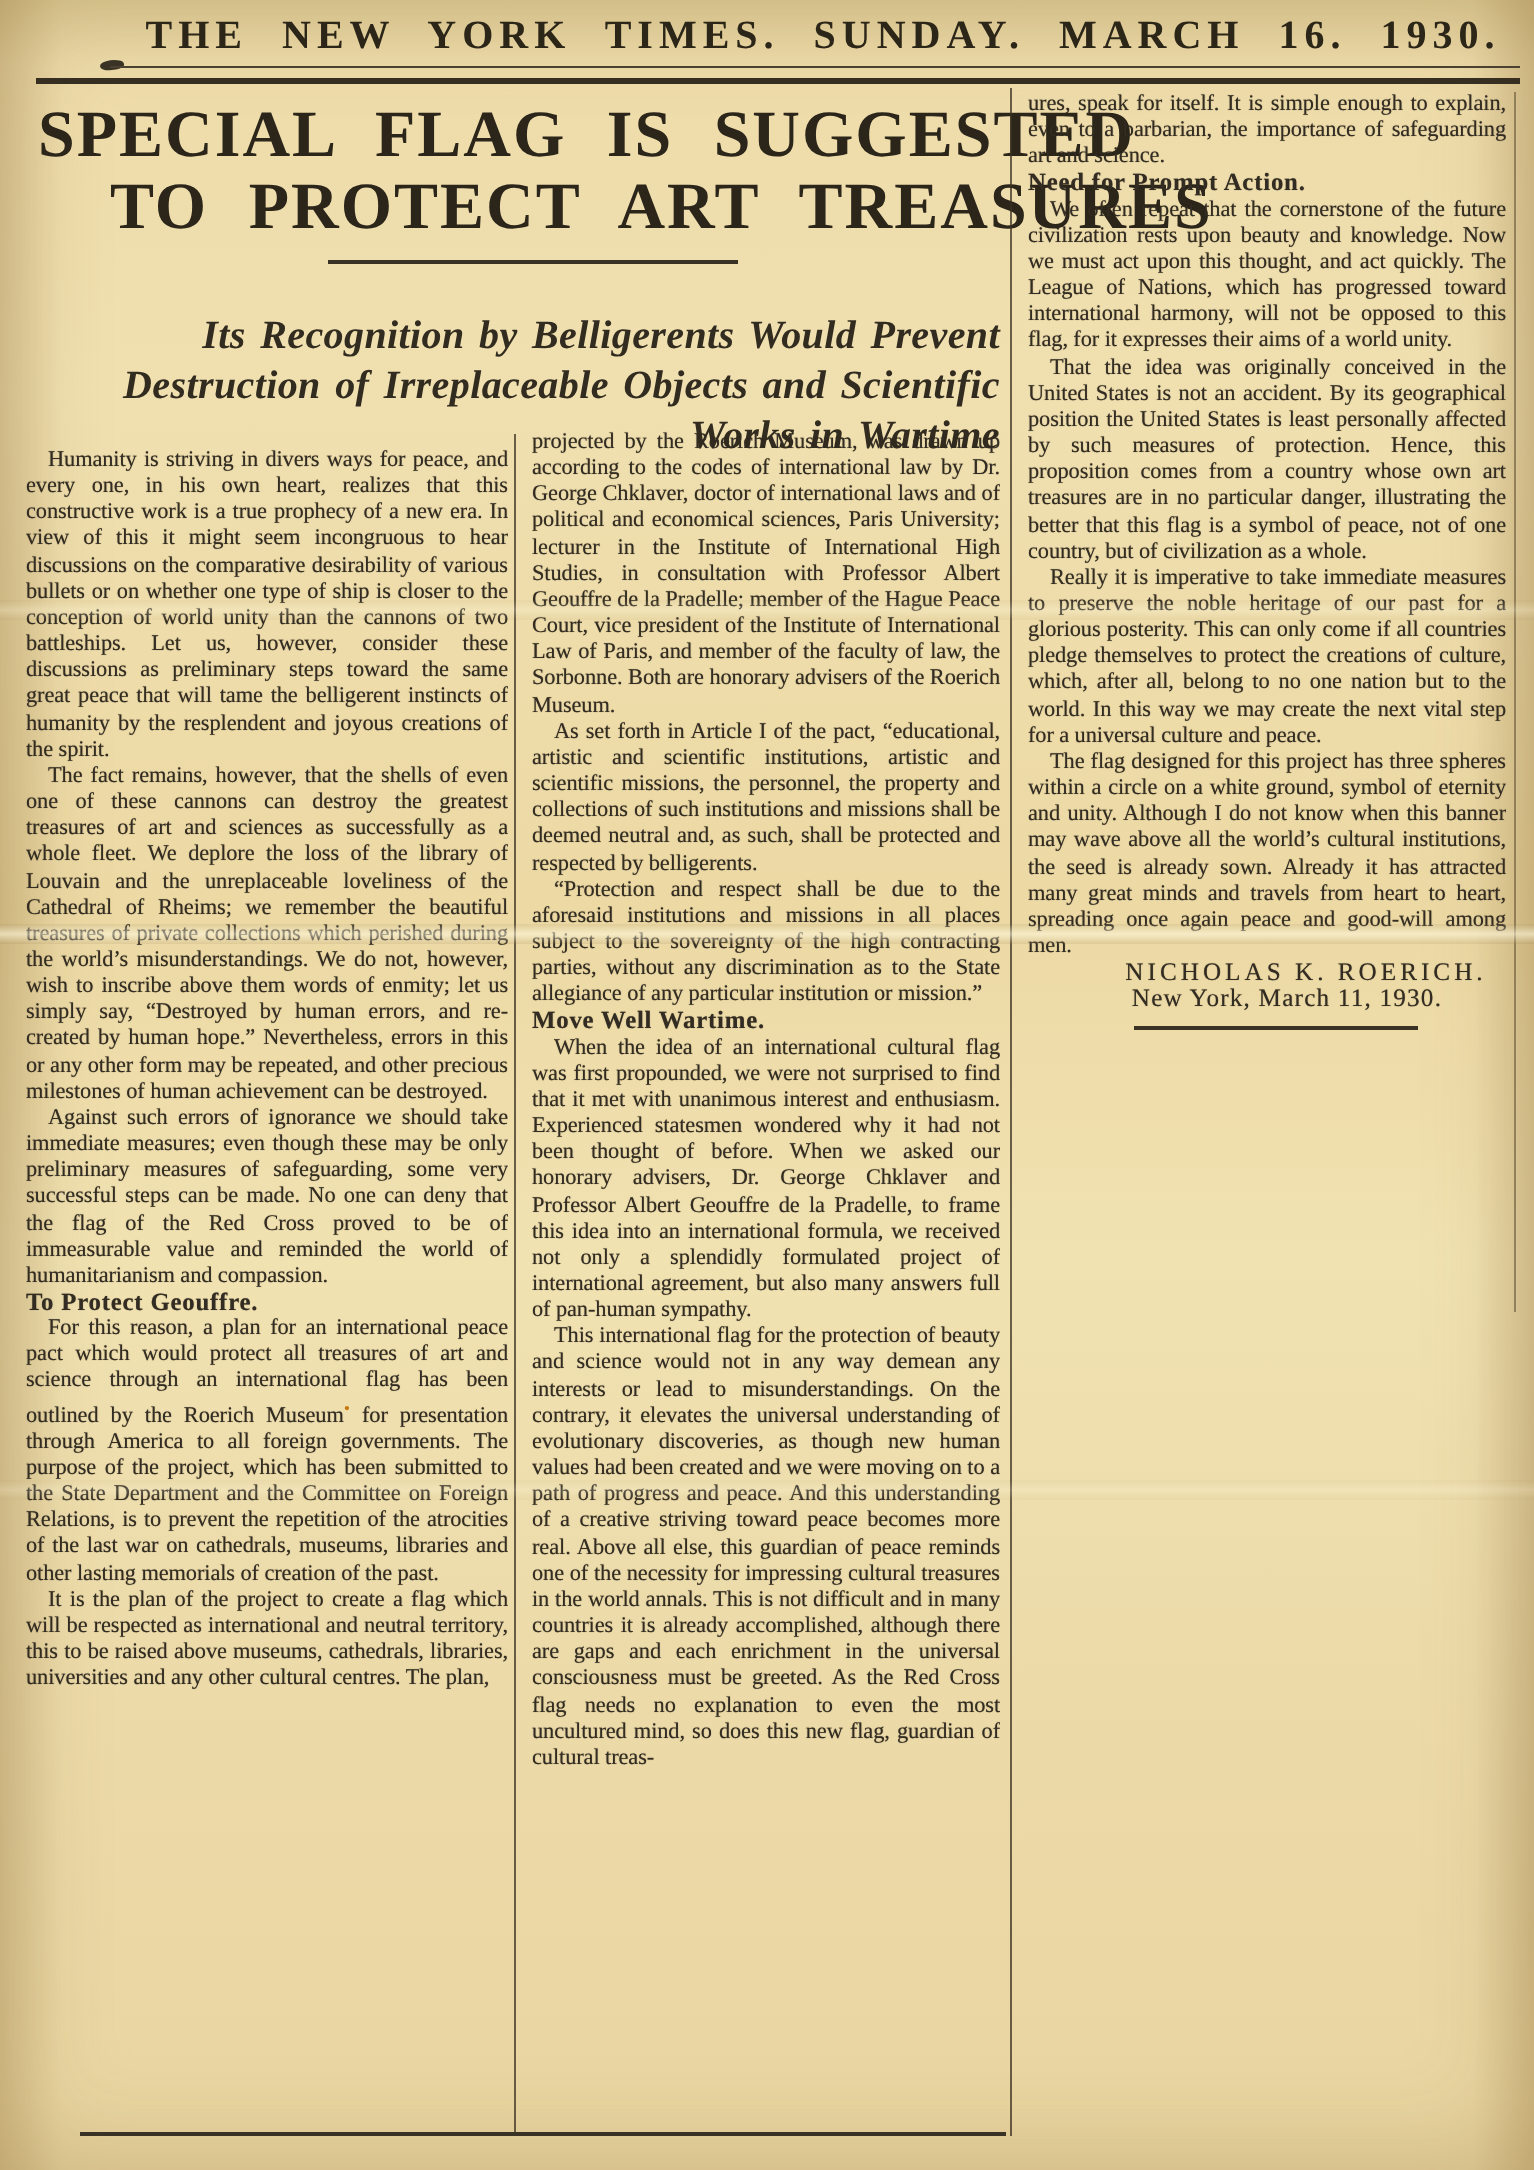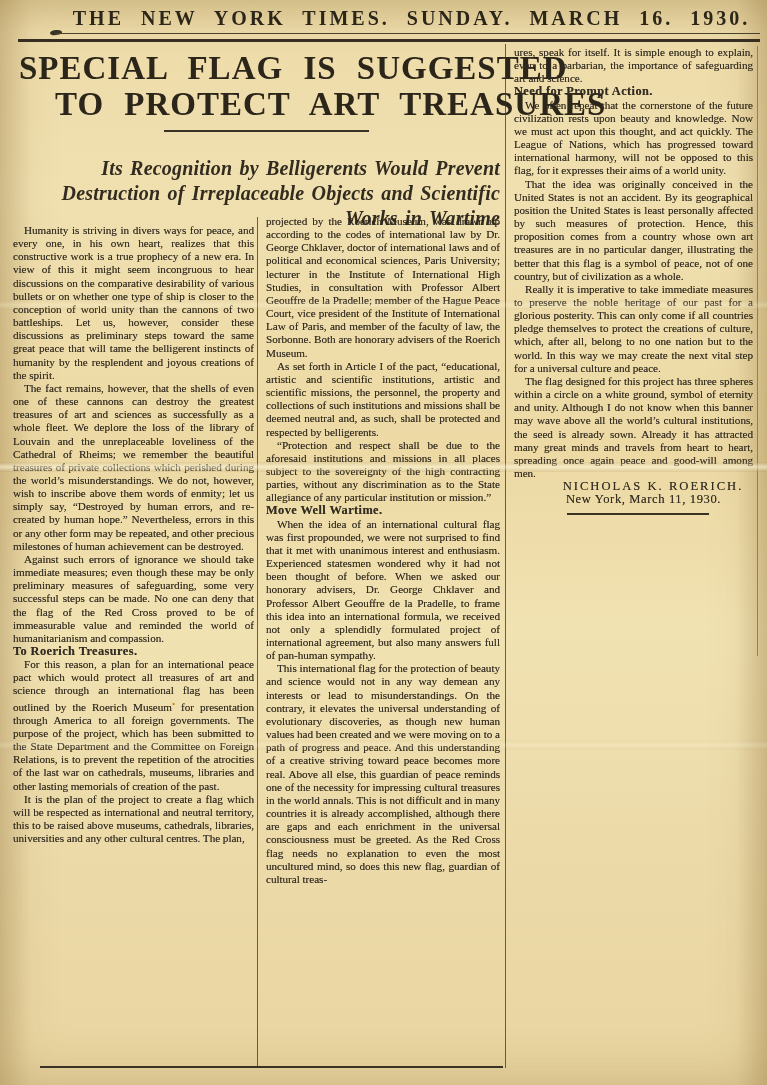--- a/index.html
+++ b/index.html
@@ -89,21 +89,21 @@
     <div class="hl hl1">SPECIAL FLAG IS SUGGESTED</div>
     <div class="hl hl2">TO PROTECT ART TREASURES</div>
     <div class="hl-rule"></div>
     <div class="subhead">Its Recognition by Belligerents Would Prevent Destruction of Irreplaceable Objects and Scientific Works in Wartime</div>
   </div>
 
   <div class="col col1">
     <p>Humanity is striving in divers ways for peace, and every one, in his own heart, realizes that this constructive work is a true prophecy of a new era. In view of this it might seem incongruous to hear discussions on the comparative desirability of various bullets or on whether one type of ship is closer to the conception of world unity than the cannons of two battleships. Let us, however, consider these discussions as preliminary steps toward the same great peace that will tame the belligerent instincts of humanity by the resplendent and joyous creations of the spirit.</p>
     <p>The fact remains, however, that the shells of even one of these cannons can destroy the greatest treasures of art and sciences as successfully as a whole fleet. We deplore the loss of the library of Louvain and the unreplaceable loveliness of the Cathedral of Rheims; we remember the beautiful treasures of private collections which perished during the world’s misunderstandings. We do not, however, wish to inscribe above them words of enmity; let us simply say, “Destroyed by human errors, and re-created by human hope.” Nevertheless, errors in this or any other form may be repeated, and other precious milestones of human achievement can be destroyed.</p>
     <p>Against such errors of ignorance we should take immediate measures; even though these may be only preliminary measures of safeguarding, some very successful steps can be made. No one can deny that the flag of the Red Cross proved to be of immeasurable value and reminded the world of humanitarianism and compassion.</p>
-    <p class="bodyhead">To Roerich Treasures.</p>
+    <p class="bodyhead">To Protect Geouffre.</p>
     <p><span>For this reason, a plan for an international peace pact which would protect all treasures of art and science through an international flag has been outlined by the Roerich Museum</span><span class="marker">•</span><span> for presentation through America to all foreign governments. The purpose of the project, which has been submitted to the State Department and the Committee on Foreign Relations, is to prevent the repetition of the atrocities of the last war on cathedrals, museums, libraries and other lasting memorials of creation of the past.</span></p>
     <p>It is the plan of the project to create a flag which will be respected as international and neutral territory, this to be raised above museums, cathedrals, libraries, universities and any other cultural centres. The plan,</p>
   </div>
 
   <div class="col col2">
     <p class="noindent">projected by the Roerich Museum, was drawn up according to the codes of international law by Dr. George Chklaver, doctor of international laws and of political and economical sciences, Paris University; lecturer in the Institute of International High Studies, in consultation with Professor Albert Geouffre de la Pradelle; member of the Hague Peace Court, vice president of the Institute of International Law of Paris, and member of the faculty of law, the Sorbonne. Both are honorary advisers of the Roerich Museum.</p>
     <p>As set forth in Article I of the pact, “educational, artistic and scientific institutions, artistic and scientific missions, the personnel, the property and collections of such institutions and missions shall be deemed neutral and, as such, shall be protected and respected by belligerents.</p>
     <p>“Protection and respect shall be due to the aforesaid institutions and missions in all places subject to the sovereignty of the high contracting parties, without any discrimination as to the State allegiance of any particular institution or mission.”</p>
     <p class="bodyhead">Move Well Wartime.</p>
     <p>When the idea of an international cultural flag was first propounded, we were not surprised to find that it met with unanimous interest and enthusiasm. Experienced statesmen wondered why it had not been thought of before. When we asked our honorary advisers, Dr. George Chklaver and Professor Albert Geouffre de la Pradelle, to frame this idea into an international formula, we received not only a splendidly formulated project of international agreement, but also many answers full of pan-human sympathy.</p>

